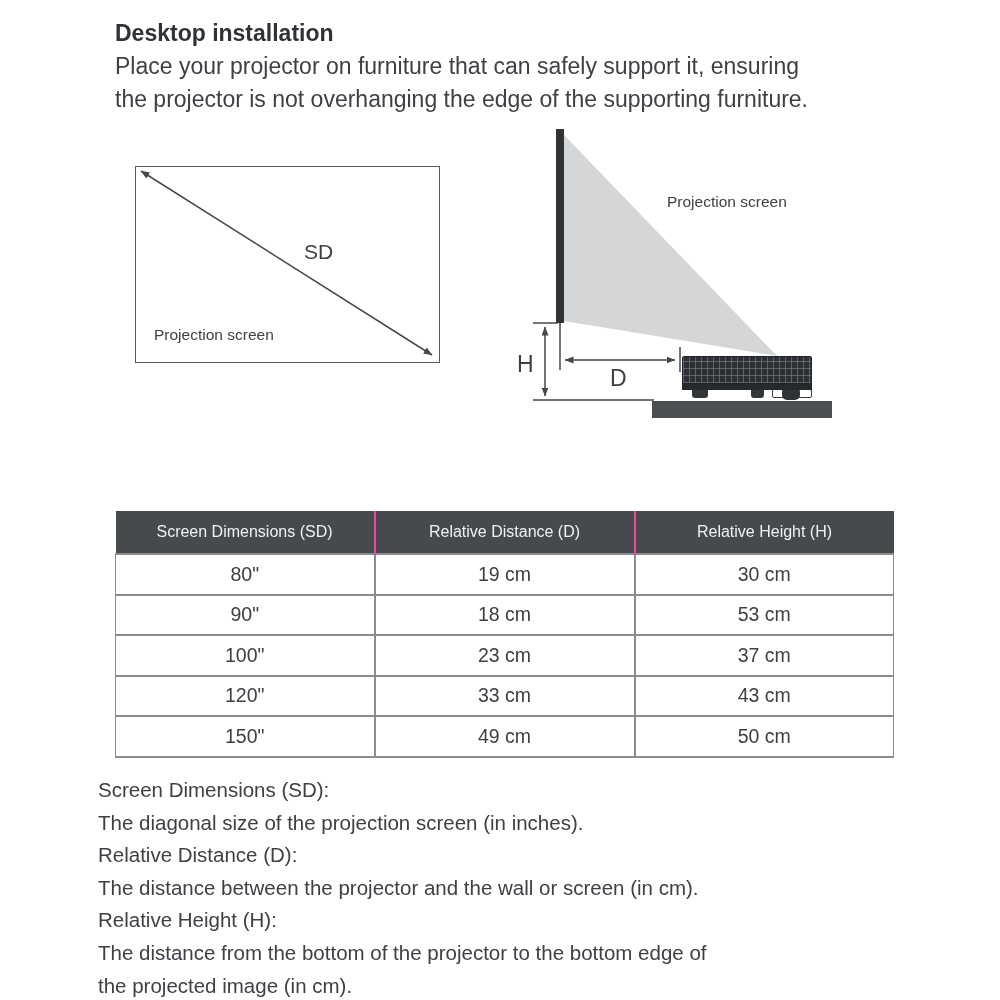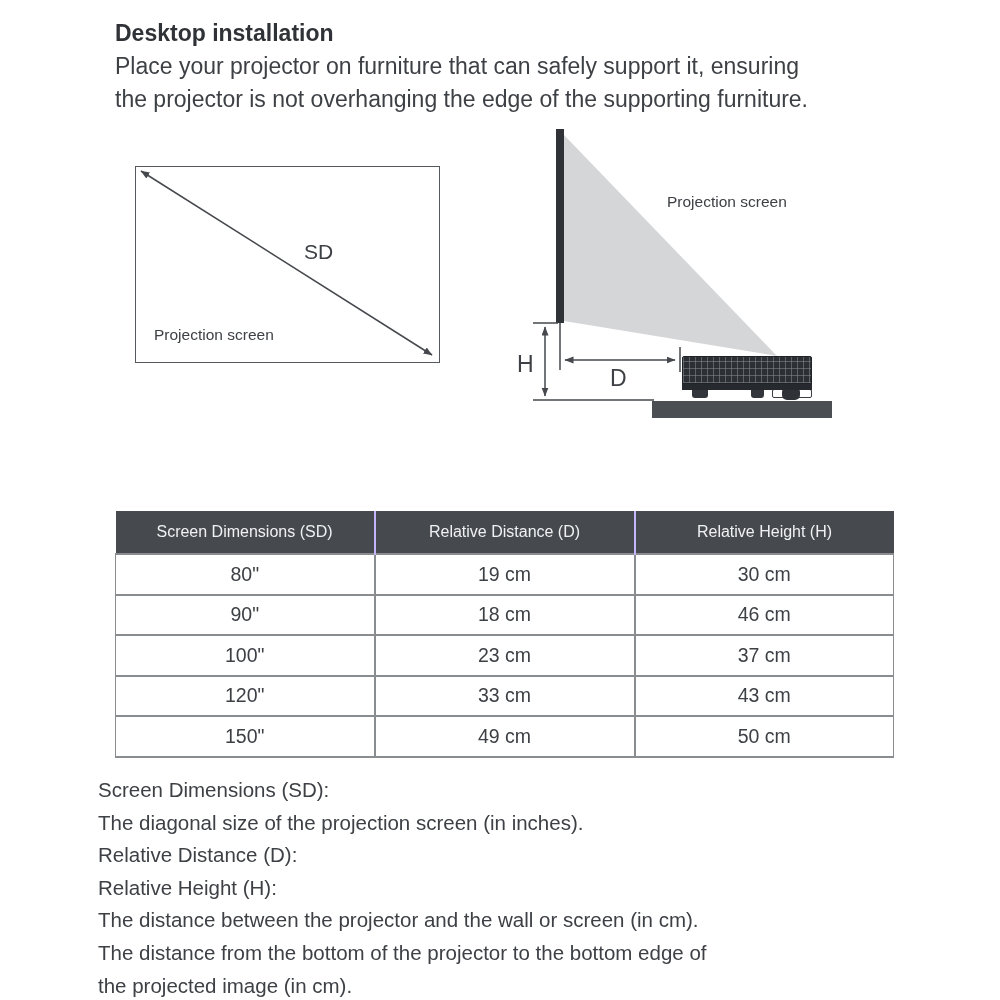--- a/index.html
+++ b/index.html
@@ -40,21 +40,21 @@
   .foot-left{left:187px;width:16px;}
   .foot-mid{left:246px;width:13px;}
   .adjust-bracket{position:absolute;left:267px;top:266px;width:40px;height:9px;box-sizing:border-box;background:#ffffff;border:1.5px solid #3a3d41;border-radius:2px;}
   .round-foot{position:absolute;left:277px;top:264px;width:18px;height:13px;background:#2f3236;border-radius:5px;}
   .furniture{position:absolute;left:147px;top:278px;width:180px;height:17px;background:var(--furniture);}
 
   
   .distance-table{position:absolute;left:115px;top:503px;border-collapse:collapse;table-layout:fixed;width:768px;}
   .distance-table th{width:256px;height:40px;background:var(--header_bg);color:var(--header_text);
     font-size:16px;font-weight:normal;text-align:center;vertical-align:middle;}
-  .distance-table th + th{border-left:2px solid #c4b5fd;}
+  .distance-table th + th{border-left:2px solid #ec4899;}
   .distance-table td{height:36.5px;border:2px solid var(--table_border);font-size:19.5px;color:var(--body_text);
     text-align:center;vertical-align:middle;background:#ffffff;}
   .distance-table td:first-child{border-left-width:1px;}
   .distance-table td:last-child{border-right-width:1px;}
 
   
   .definitions{position:absolute;left:98px;top:766px;width:730px;}
   .definitions p{margin:0;font-size:20.5px;line-height:32.6px;white-space:pre-line;color:var(--body_text);}
 </style>
 </head>
@@ -115,21 +115,21 @@
     </thead>
     <tbody>
       <tr>
         <td>80"</td>
         <td>19 cm</td>
         <td>30 cm</td>
       </tr>
       <tr>
         <td>90"</td>
         <td>18 cm</td>
-        <td>46 cm</td>
+        <td>53 cm</td>
       </tr>
       <tr>
         <td>100"</td>
         <td>23 cm</td>
         <td>37 cm</td>
       </tr>
       <tr>
         <td>120"</td>
         <td>33 cm</td>
         <td>43 cm</td>
@@ -139,19 +139,19 @@
         <td>49 cm</td>
         <td>50 cm</td>
       </tr>
     </tbody>
   </table>
 
   <div class="definitions">
     <p>Screen Dimensions (SD):</p>
     <p>The diagonal size of the projection screen (in inches).</p>
     <p>Relative Distance (D):</p>
+    <p>The distance between the projector and the wall or screen (in cm).</p>
     <p>Relative Height (H):</p>
-    <p>The distance between the projector and the wall or screen (in cm).</p>
     <p>The distance from the bottom of the projector to the bottom edge of
 the projected image (in cm).</p>
   </div>
 
 </div>
 
 </body></html>

